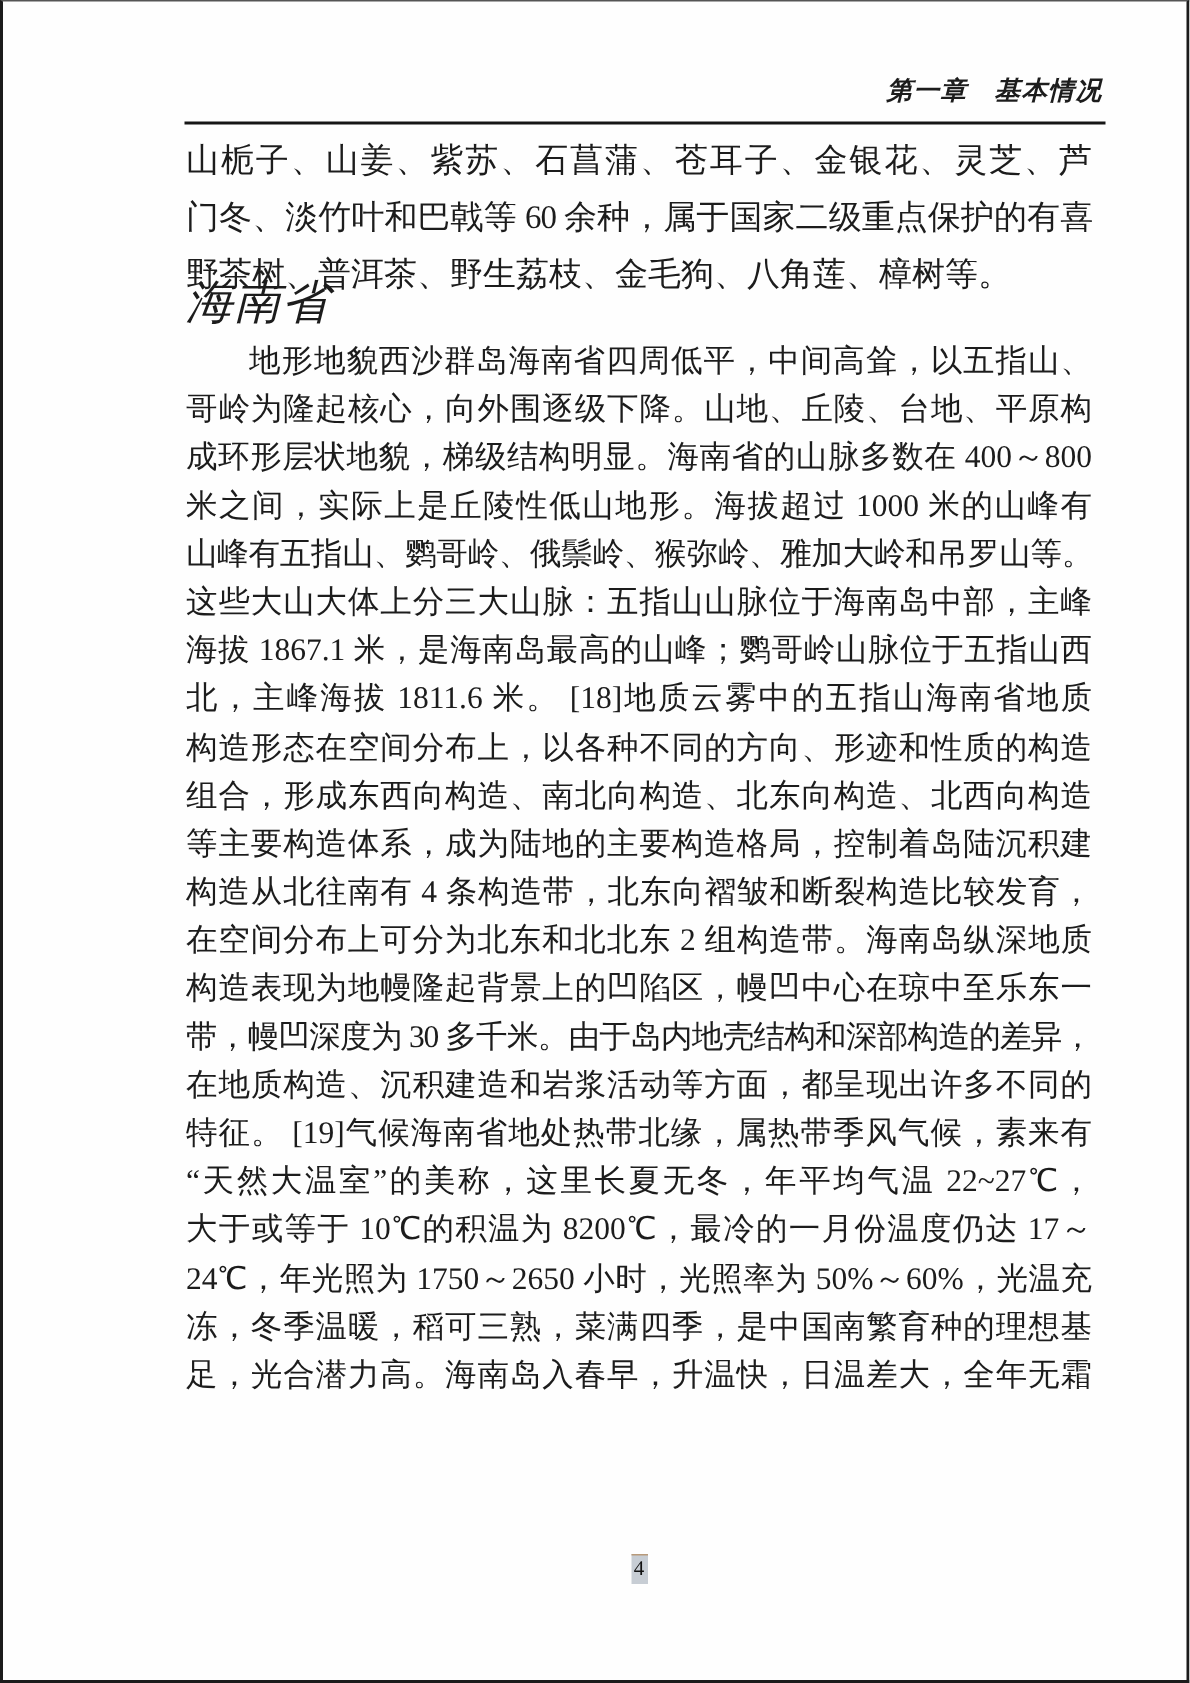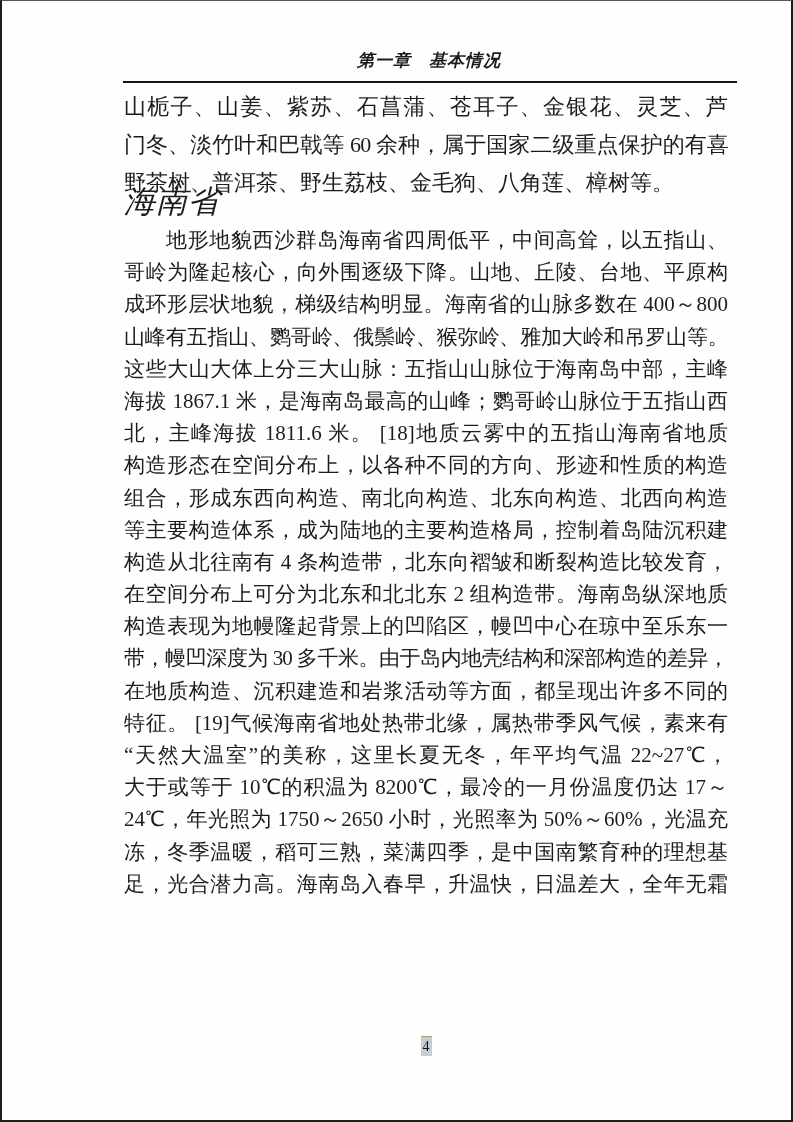--- a/index.html
+++ b/index.html
@@ -11,21 +11,21 @@
     border-left:2px solid #1b1b1b;
     border-right:2px solid #1b1b1b;
     border-bottom:2px solid #1b1b1b;
     border-top:1px solid #555;
     overflow:hidden;
     font-family:"Liberation Serif", serif;
     color:#1c1c1c;
   }
   .header {
     position:absolute; top:48px; left:121px; width:612px;
-    text-align:center;
+    text-align:right;
     font-style:italic; font-weight:bold;
     font-size:17px; line-height:24px;
     letter-spacing:1px;
   }
   .rule {
     position:absolute; top:80px; left:121px; width:614px; height:2px;
     background:#161616;
   }
   .intro {
     position:absolute; top:87px; left:122px; width:604px;
@@ -84,20 +84,21 @@
     <div class="line tight">门冬、淡竹叶和巴戟等 60 余种，属于国家二级重点保护的有喜树、桫椤、</div>
     <div class="line last">野茶树、普洱茶、野生荔枝、金毛狗、八角莲、樟树等。</div>
   </div>
 
   <h1 class="section-title">海南省</h1>
 
   <div class="bodytext">
     <div class="line indent">地形地貌西沙群岛海南省四周低平，中间高耸，以五指山、鹦</div>
     <div class="line">哥岭为隆起核心，向外围逐级下降。山地、丘陵、台地、平原构</div>
     <div class="line">成环形层状地貌，梯级结构明显。海南省的山脉多数在 400～800</div>
+    <div class="line">米之间，实际上是丘陵性低山地形。海拔超过 1000 米的山峰有</div>
     <div class="line tight">山峰有五指山、鹦哥岭、俄鬃岭、猴弥岭、雅加大岭和吊罗山等。</div>
     <div class="line">这些大山大体上分三大山脉：五指山山脉位于海南岛中部，主峰</div>
     <div class="line">海拔 1867.1 米，是海南岛最高的山峰；鹦哥岭山脉位于五指山西</div>
     <div class="line">北，主峰海拔 1811.6 米。 [18]地质云雾中的五指山海南省地质</div>
     <div class="line">构造形态在空间分布上，以各种不同的方向、形迹和性质的构造</div>
     <div class="line">组合，形成东西向构造、南北向构造、北东向构造、北西向构造</div>
     <div class="line">等主要构造体系，成为陆地的主要构造格局，控制着岛陆沉积建</div>
     <div class="line">构造从北往南有 4 条构造带，北东向褶皱和断裂构造比较发育，</div>
     <div class="line">在空间分布上可分为北东和北北东 2 组构造带。海南岛纵深地质</div>
     <div class="line">构造表现为地幔隆起背景上的凹陷区，幔凹中心在琼中至乐东一</div>

